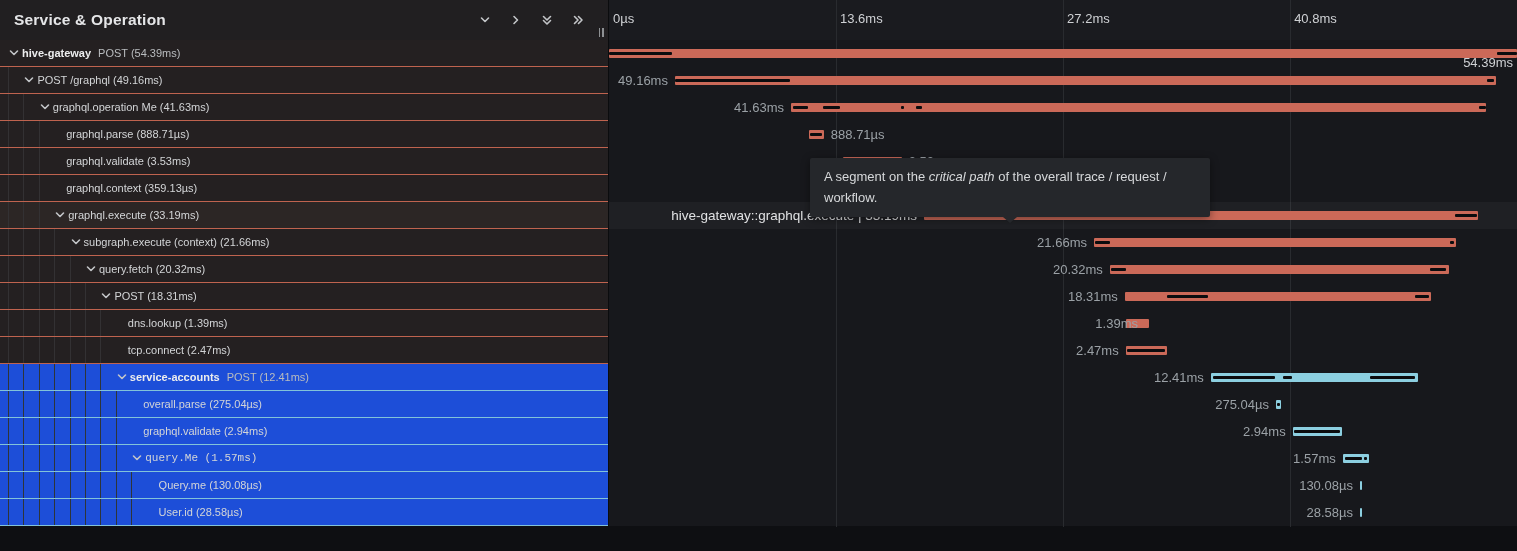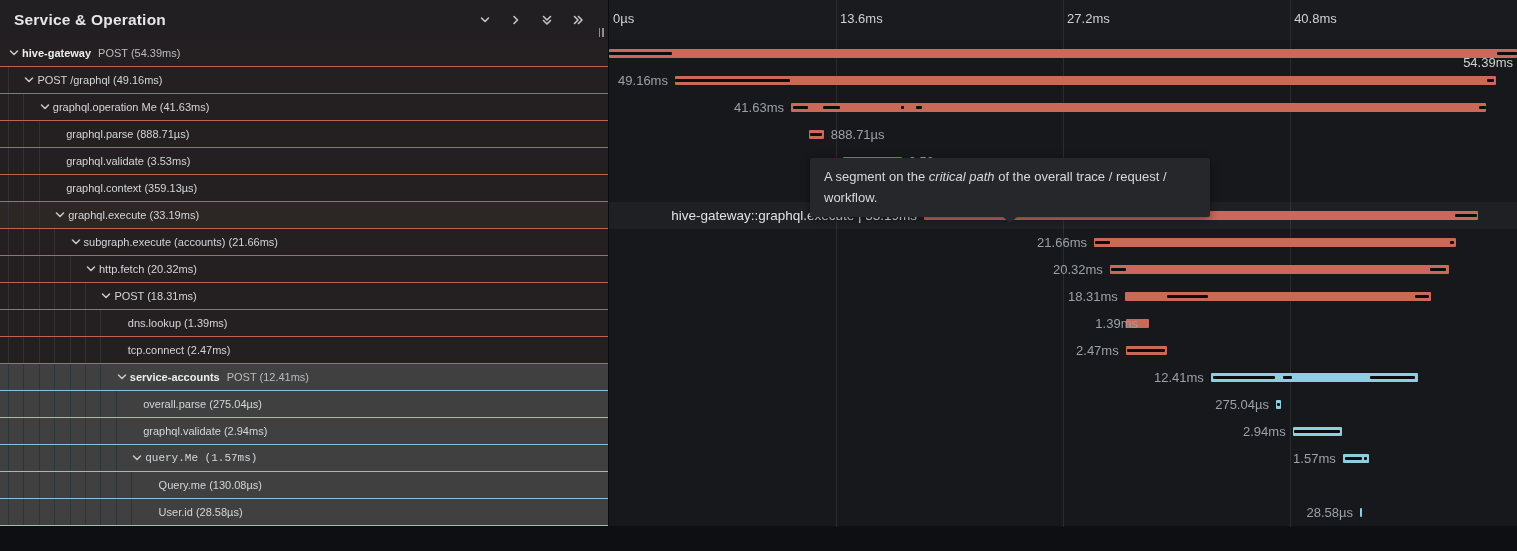--- a/index.html
+++ b/index.html
@@ -29,21 +29,21 @@
   .gridline { position:absolute; top:0; width:1px; height:527px; background:#292b2f; z-index:2; }
   .panel-divider { position:absolute; left:608px; top:0; width:1px; height:527px; background:#0b0c0e; z-index:4; }
   
   .rows { position:absolute; left:0; top:40px; width:1517px; z-index:3; }
   .row { position:relative; display:flex; height:27px; width:1517px; }
   .cell-l {
     position:relative; width:609px; height:27px; overflow:hidden;
     border-bottom:1px solid transparent; cursor:pointer;
   }
   .cell-l.c-orange { background:#242021; border-bottom-color:#bf634f; }
-  .cell-l.c-blue   { background:#404040; border-bottom-color:#82c3d9; }
+  .cell-l.c-blue   { background:#1d4ed8; border-bottom-color:#82c3d9; }
   .row.hovered .cell-l.c-orange { background:#2c2625; }
   .guide { position:absolute; top:0; bottom:0; width:1px; background:#333133; }
   .cell-l.c-blue .guide { background:#2e3538; }
   .l-content { position:absolute; top:0; height:26px; display:flex; align-items:center; white-space:nowrap; }
   .twisty { width:14px; display:flex; align-items:center; justify-content:flex-start; flex:0 0 14px; }
   .l-text { font-size:11px; color:#d3d5d7; }
   .l-text .svc { font-weight:700; color:#ecedee; margin-right:7px; }
   .l-text .dim { color:#b9bcbf; }
   .cell-r { position:relative; width:908px; height:27px; cursor:pointer; }
   .row.hovered .cell-r { background:rgba(255,255,255,0.035); }
@@ -255,21 +255,21 @@
           <i class="guide" style="left: 8px;"></i>
           <i class="guide" style="left: 23.4px;"></i>
           <i class="guide" style="left: 38.8px;"></i>
           <i class="guide" style="left: 54.2px;"></i>
           <div class="l-content" style="left: 69.6px;">
             <span class="twisty">
               <svg width="12" height="12" class="chev">
                 <path d="M2.5 4 L6 7.5 L9.5 4" fill="none" stroke="#c3c5c8" stroke-width="1.6" stroke-linecap="round" stroke-linejoin="round"></path>
               </svg>
             </span>
-            <span class="l-text">subgraph.execute (accounts) (21.66ms)</span>
+            <span class="l-text">subgraph.execute (context) (21.66ms)</span>
           </div>
         </div>
         <div class="cell-r">
           <div class="bar c-orange" style="left: 484.968px; width: 361.597px;"></div>
           <div class="crit" style="left: 485.803px; width: 15.0248px;"></div>
           <div class="crit" style="left: 841.39px; width: 3.67273px;"></div>
           <div class="bar-lbl" style="right: 430.032px;">21.66ms</div>
         </div>
       </div>
       <div class="row">
@@ -278,21 +278,21 @@
           <i class="guide" style="left: 23.4px;"></i>
           <i class="guide" style="left: 38.8px;"></i>
           <i class="guide" style="left: 54.2px;"></i>
           <i class="guide" style="left: 69.6px;"></i>
           <div class="l-content" style="left: 85px;">
             <span class="twisty">
               <svg width="12" height="12" class="chev">
                 <path d="M2.5 4 L6 7.5 L9.5 4" fill="none" stroke="#c3c5c8" stroke-width="1.6" stroke-linecap="round" stroke-linejoin="round"></path>
               </svg>
             </span>
-            <span class="l-text">http.fetch (20.32ms)</span>
+            <span class="l-text">query.fetch (20.32ms)</span>
           </div>
         </div>
         <div class="cell-r">
           <div class="bar c-orange" style="left: 500.827px; width: 339.227px;"></div>
           <div class="crit" style="left: 502.497px; width: 14.1901px;"></div>
           <div class="crit" style="left: 821.357px; width: 15.8595px;"></div>
           <div class="bar-lbl" style="right: 414.173px;">20.32ms</div>
         </div>
       </div>
       <div class="row">
@@ -461,20 +461,24 @@
           <i class="guide" style="left: 69.6px;"></i>
           <i class="guide" style="left: 85px;"></i>
           <i class="guide" style="left: 100.4px;"></i>
           <i class="guide" style="left: 115.8px;"></i>
           <i class="guide" style="left: 131.2px;"></i>
           <div class="l-content" style="left: 146.6px;">
             <span class="twisty" style="flex: 0 0 12px;"></span>
             <span class="l-text">Query.me (130.08µs)</span>
           </div>
         </div>
+        <div class="cell-r">
+          <div class="bar c-blue" style="left: 750.907px; width: 2.17025px;"></div>
+          <div class="bar-lbl" style="right: 164.093px;">130.08µs</div>
+        </div>
       </div>
       <div class="row">
         <div class="cell-l c-blue">
           <i class="guide" style="left: 8px;"></i>
           <i class="guide" style="left: 23.4px;"></i>
           <i class="guide" style="left: 38.8px;"></i>
           <i class="guide" style="left: 54.2px;"></i>
           <i class="guide" style="left: 69.6px;"></i>
           <i class="guide" style="left: 85px;"></i>
           <i class="guide" style="left: 100.4px;"></i>

